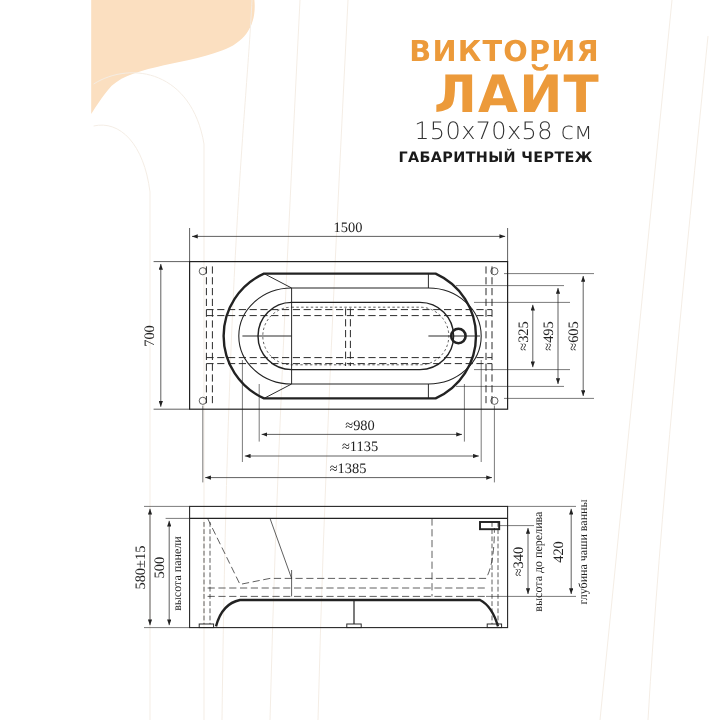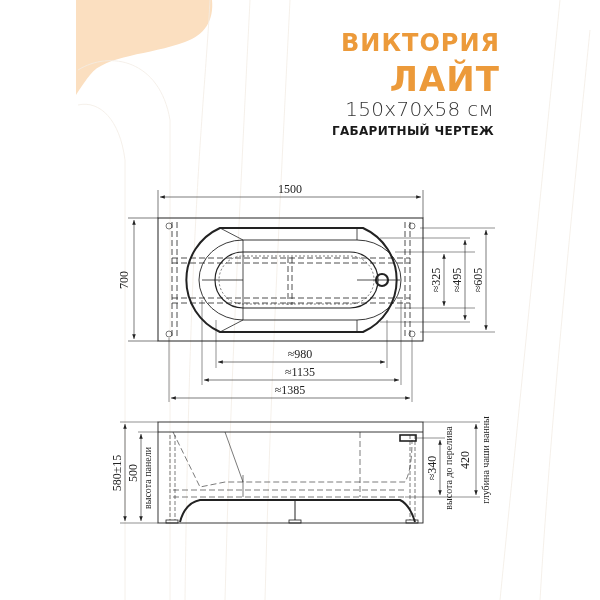--- a/index.html
+++ b/index.html
@@ -1,20 +1,20 @@
 <!DOCTYPE html>
 <html><head>
 <meta charset="utf-8">
 <style>
   html, body { margin: 0; padding: 0; }
   body { width: 600px; height: 600px; background: #ffffff; position: relative; overflow: hidden; font-family: "Liberation Sans", sans-serif; }
   .bg-svg { position: absolute; left: 0; top: 0; width: 600px; height: 600px; }
   .title { position: absolute; right: 100px; text-align: right; color: #ec9a3a; font-family: "DejaVu Sans", sans-serif; font-weight: bold; letter-spacing: 1px; }
   .title-1 { top: 24px; font-size: 24px; line-height: 38px; margin-left: 44px; }
-  .title-2 { top: 60px; font-size: 34px; line-height: 38px; }
+  .title-2 { top: 60px; font-size: 43px; line-height: 38px; }
   .subtitle { position: absolute; right: 106px; top: 97px; font-size: 20px; color: #333; font-family: "DejaVu Sans", sans-serif; font-weight: 300; letter-spacing: 0.3px; }
   .section { position: absolute; right: 106px; top: 124px; font-size: 12px; color: #1a1a1a; font-family: "DejaVu Sans", sans-serif; font-weight: bold; letter-spacing: 0.3px; }
   .drawing { position: absolute; left: 0; top: 0; width: 600px; height: 600px; }
   .dim { font-family: "Liberation Serif", serif; font-size: 12px; fill: #222; }
   .dim-small { font-family: "Liberation Serif", serif; font-size: 10px; fill: #222; }
 </style>
 </head>
 <body>
 
 <svg class="bg-svg" viewBox="0 0 600 600">

